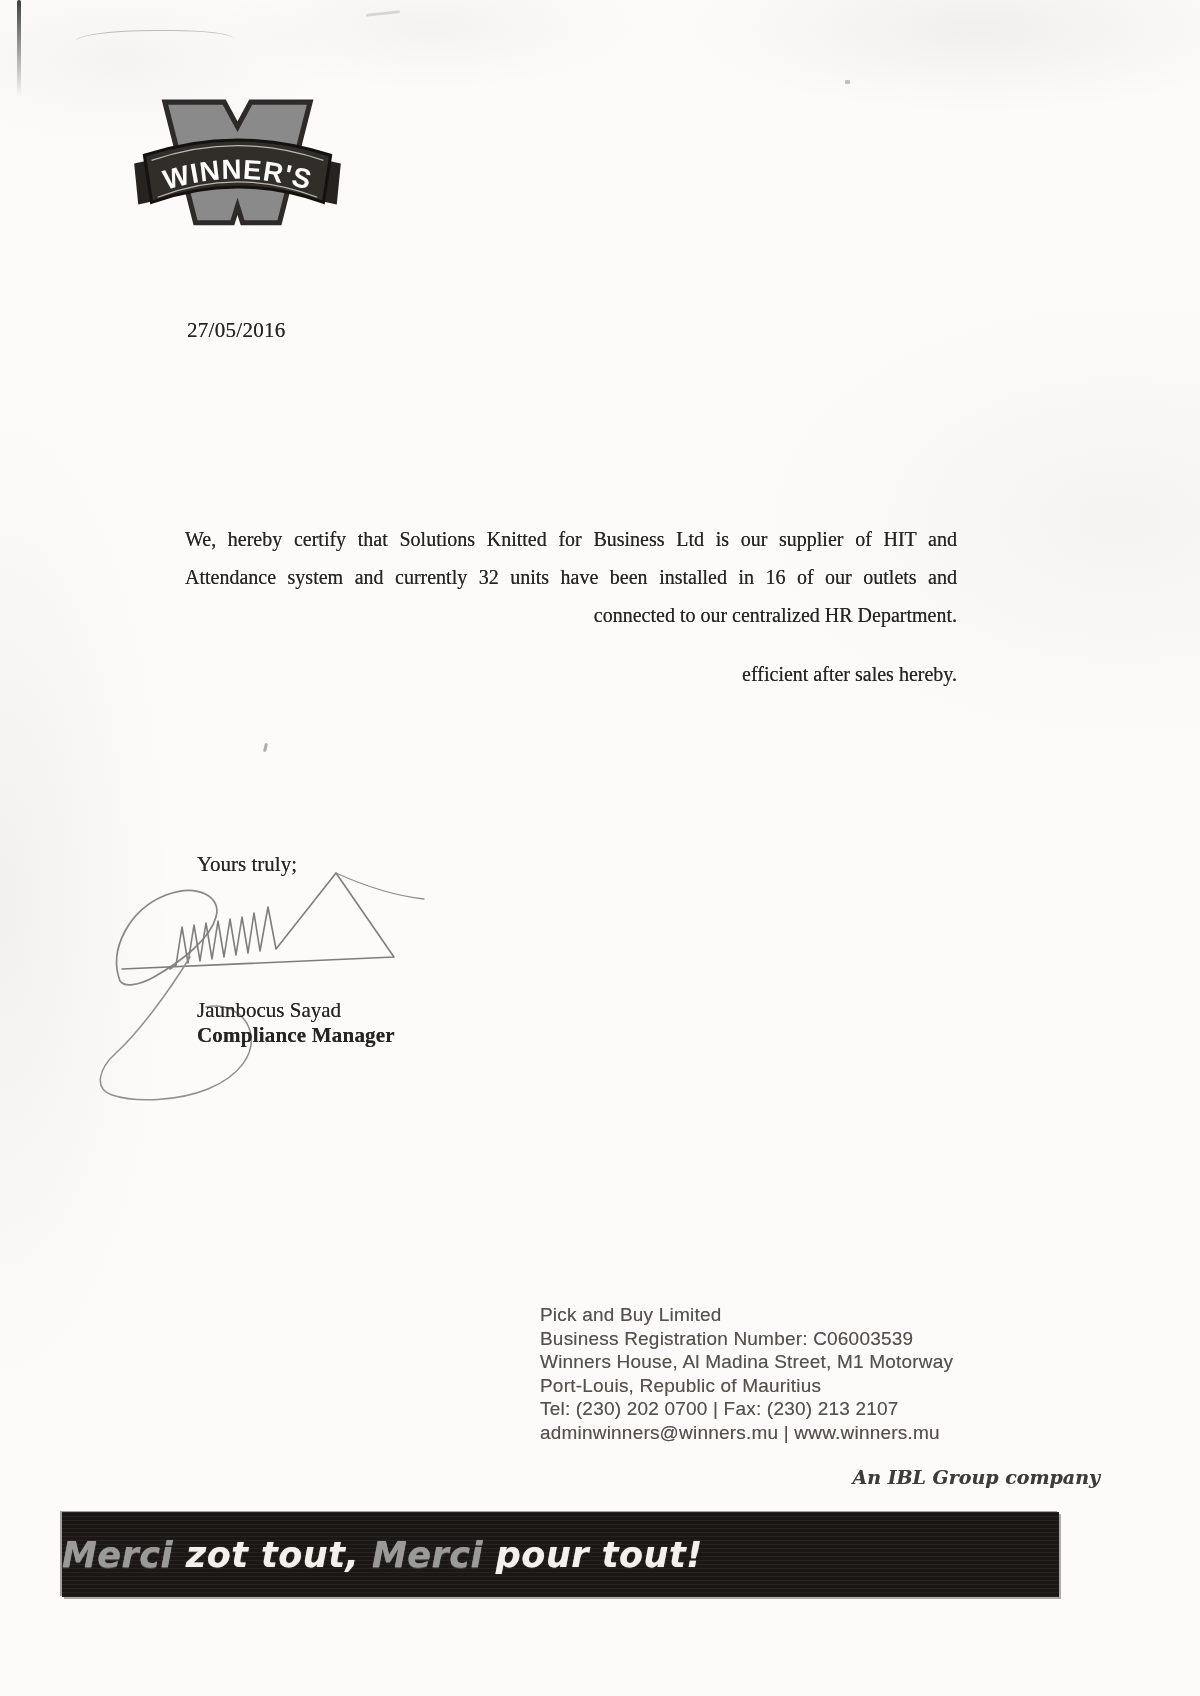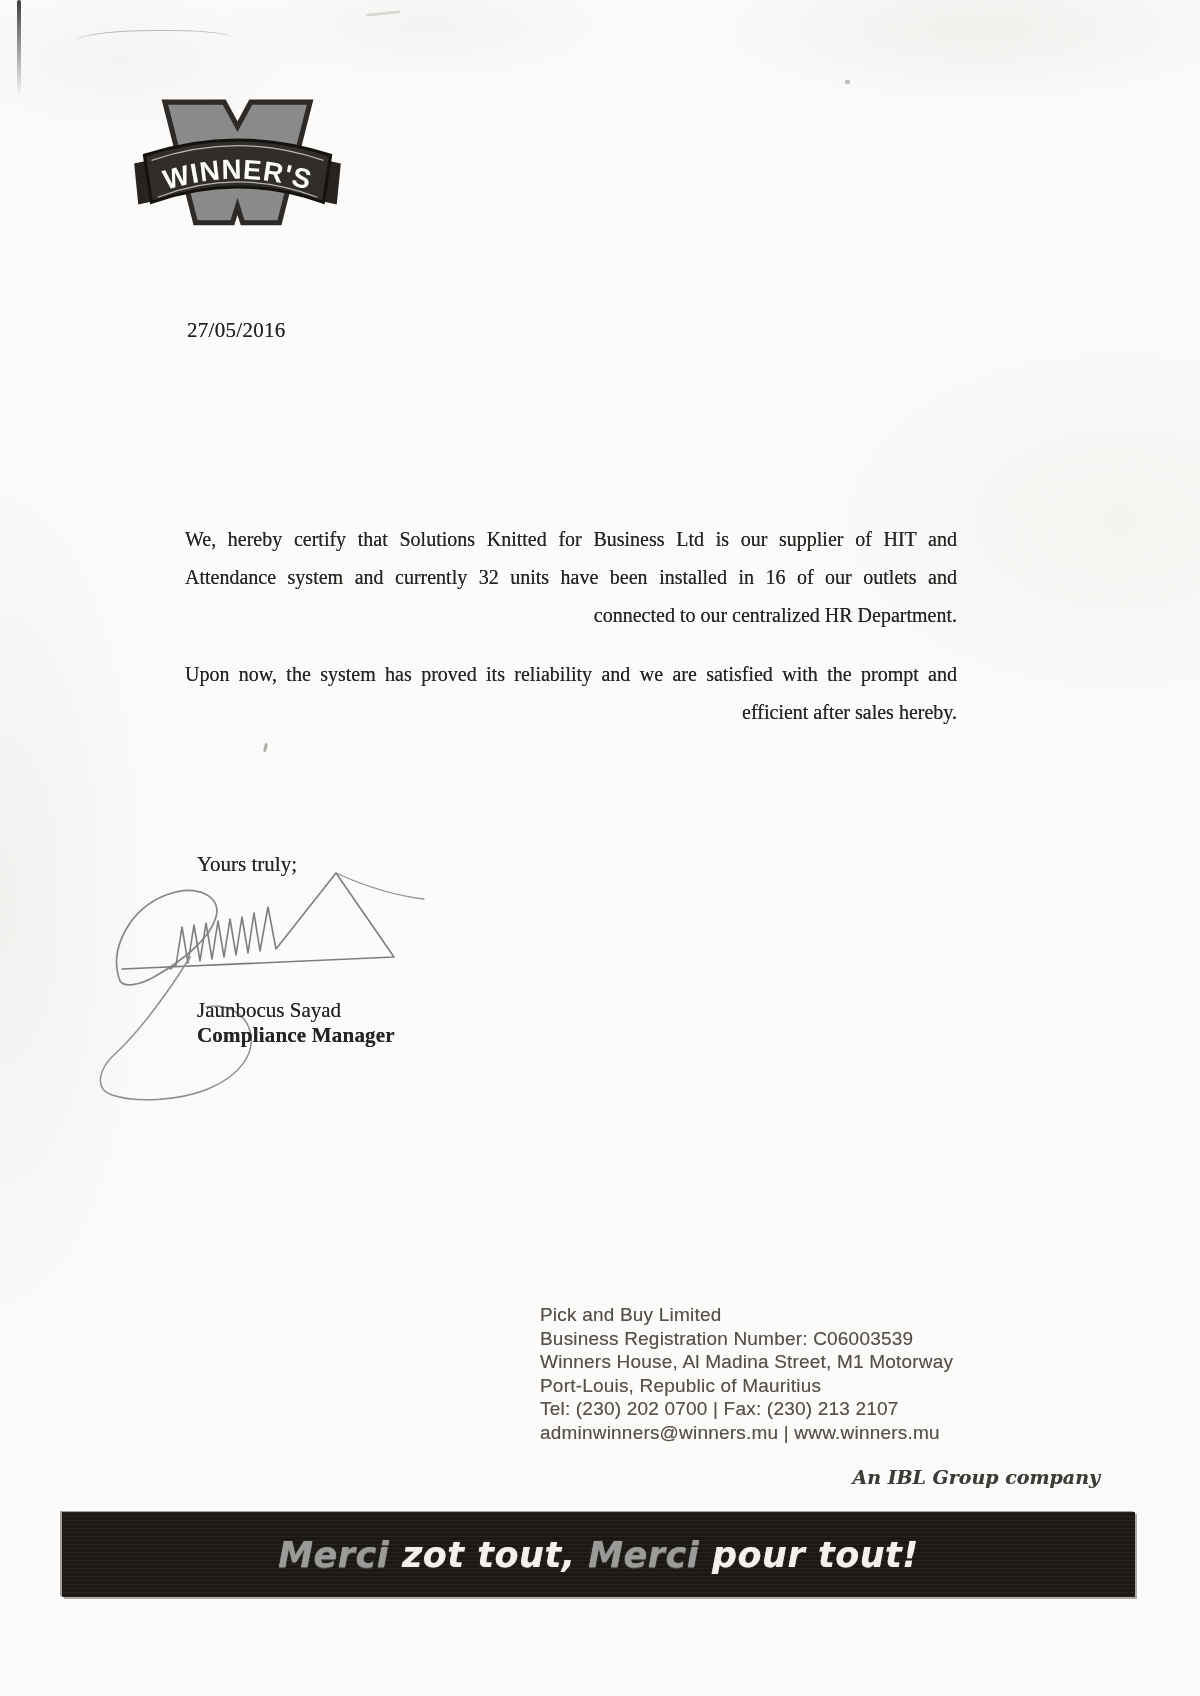--- a/index.html
+++ b/index.html
@@ -38,23 +38,23 @@
   .sigblock .bold{font-weight:bold;letter-spacing:.2px;}
   .blur{text-shadow:0 0 .6px rgba(40,40,38,.8);}
   
   .addr{right:100px;top:1303px;width:560px;text-align:left;
     font-family:"Liberation Sans", sans-serif;font-size:19px;line-height:23.5px;
     color:#55514b;letter-spacing:.2px;text-shadow:0 0 .5px rgba(85,81,75,.55);}
   .ibl{right:100px;top:1466px;width:400px;text-align:right;
     font-family:"DejaVu Serif", serif;font-size:19px;font-weight:bold;font-style:italic;
     color:#3e3c39;text-shadow:0 0 .5px rgba(62,60,57,.5);}
   
-  .banner{left:62px;top:1512px;width:1073px;height:85px;background:#1b1714;
+  .banner{left:62px;top:1512px;width:997px;height:85px;background:#1b1714;
     background-image:repeating-linear-gradient(0deg, rgba(255,255,255,.05) 0 1px, transparent 1px 4px);
-    display:flex;align-items:center;justify-content:center;
+    display:flex;align-items:center;
     box-shadow:2px 2px 0 rgba(27,23,20,.35), -2px -1px 0 rgba(27,23,20,.4);}
   .banner-text{font-family:"DejaVu Sans", sans-serif;font-weight:bold;font-style:italic;
     font-size:35px;letter-spacing:.5px;white-space:pre;}
   .seg-gray{color:#9a9a98;text-shadow:0 1px 1px rgba(235,235,233,.35), 0 0 1px #6c6c6a;}
   .seg-white{color:#f4f1ec;text-shadow:0 0 1px rgba(244,241,236,.6);}
   
   .logo{left:130px;top:98px;width:215px;height:133px;}
   .tagline{left:132px;top:229px;font-family:"DejaVu Sans", sans-serif;font-weight:bold;
     font-size:22.5px;color:#3a3733;letter-spacing:.2px;text-shadow:0 0 .6px rgba(58,55,51,.6);}
   .signature{left:78px;top:853px;width:360px;height:250px;}
@@ -85,21 +85,20 @@
 
   <div class="abs date blur">27/05/2016</div>
 
   <div class="abs para para1 blur">
     <div class="jline">We, hereby certify that Solutions Knitted for Business Ltd is our supplier of HIT and</div>
     <div class="jline">Attendance system and currently 32 units have been installed in 16 of our outlets and</div>
     <div class="lline">connected to our centralized HR Department.</div>
   </div>
 
   <div class="abs para para2 blur">
-    <div class="jline">Upon now, the system has proved its reliability and we are satisfied with the prompt and</div>
     <div class="lline">efficient after sales hereby.</div>
   </div>
 
   <div class="abs closing blur">Yours truly;</div>
 
   <svg class="abs signature" viewBox="0 0 360 250" fill="none" stroke-linecap="round" stroke-linejoin="round">
     <path d="M 42,128 C 30,96 52,56 88,42 C 120,30 144,44 138,64 C 132,86 104,108 76,124 C 60,133 46,134 42,128" stroke="#878787" stroke-width="1.7"></path>
     <path d="M 92,116 Q 95,114 98,112 L 104,74 L 110,110 L 116,72 L 122,108 L 128,70 L 134,106 L 140,68 L 146,104 L 152,66 L 158,102 L 164,64 L 170,100 L 176,60 L 182,98 L 190,54 L 198,96 L 258,20 L 316,104 L 44,116" stroke="#7d7d7d" stroke-width="1.6"></path>
     <path d="M 258,20 C 280,30 310,42 346,46" stroke="#909090" stroke-width="1.3"></path>
     <path d="M 112,104 C 90,140 60,180 38,200 C 20,216 16,236 34,242 C 58,250 100,248 130,236 C 162,223 178,200 172,178 C 167,160 148,150 128,154" stroke="#8f8f8f" stroke-width="1.5"></path>

